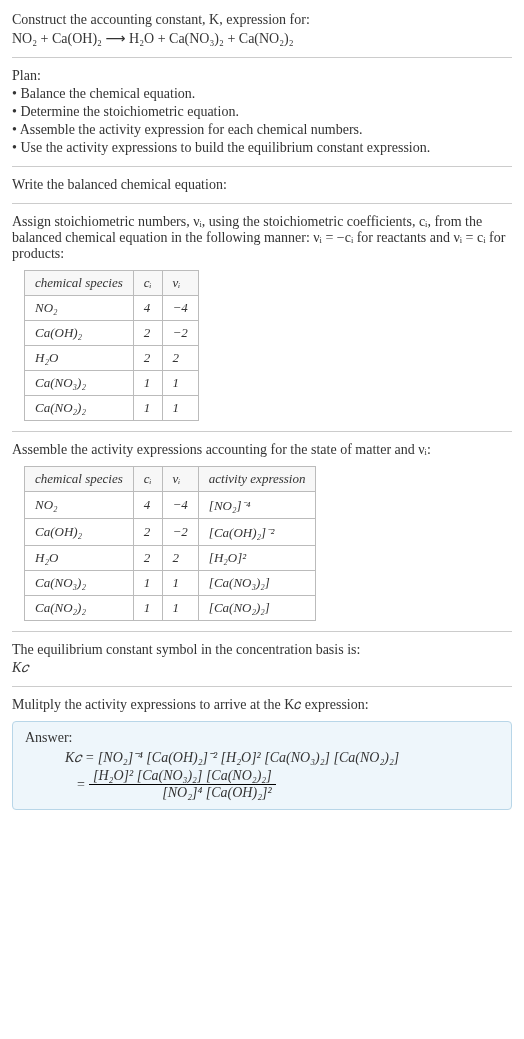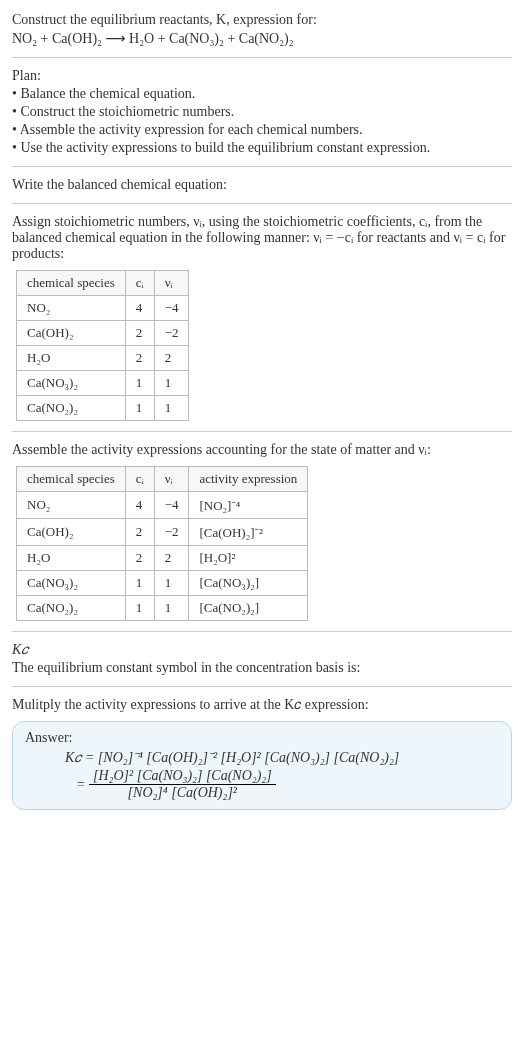--- a/index.html
+++ b/index.html
@@ -14,63 +14,64 @@
   }
   hr.sep {
     border: none;
     border-top: 1px solid #ccc;
     margin: 10px 0;
   }
   .block { margin: 4px 0 8px 0; }
   .line { margin: 2px 0; }
   table.data {
     border-collapse: collapse;
-    margin: 6px 4px;
+    margin: 6px 12px;
+    font-style: italic;
   }
   table.data th, table.data td {
     border: 1px solid #bbb;
     padding: 4px 10px;
     font-size: 13px;
     text-align: left;
     font-weight: normal;
   }
   table.data th { background: #f7f7f7; }
   .answer-box {
     background: #eef6fb;
     border: 1px solid #b8d6e8;
-    border-radius: 12px;
+    border-radius: 4px;
     padding: 8px 12px;
     margin: 6px 0;
   }
   .answer-label { margin-bottom: 4px; }
   .indent { margin-left: 40px; }
   .italic { font-style: italic; }
   .frac {
     display: inline-block;
     vertical-align: middle;
-    text-align: center;
+    text-align: right;
   }
   .frac .num { display:block; padding: 0 4px; }
   .frac .den { display:block; border-top:1px solid #000000; padding: 0 4px; }
   .eqline { display:flex; align-items:center; gap:4px; }
 </style>
 </head>
 <body>
 
 <div class="block">
-  <div class="line">Construct the equilibrium reactants, K, expression for:</div>
+  <div class="line">Construct the accounting constant, K, expression for:</div>
   <div class="line">NO₂ + Ca(OH)₂  ⟶  H₂O + Ca(NO₃)₂ + Ca(NO₂)₂</div>
 </div>
 
 <hr class="sep">
 
 <div class="block">
   <div class="line">Plan:</div>
   <div class="line">• Balance the chemical equation.</div>
-  <div class="line">• Construct the stoichiometric numbers.</div>
+  <div class="line">• Determine the stoichiometric equation.</div>
   <div class="line">• Assemble the activity expression for each chemical numbers.</div>
   <div class="line">• Use the activity expressions to build the equilibrium constant expression.</div>
 </div>
 
 <hr class="sep">
 
 <div class="block">
   <div class="line">Write the balanced chemical equation:</div>
 </div>
 
@@ -158,22 +159,22 @@
     <td>1</td>
     <td>1</td>
     <td>[Ca(NO₂)₂]</td>
   </tr>
 </tbody>
   </table>
 
 <hr class="sep">
 
 <div class="block">
+  <div class="line">The equilibrium constant symbol in the concentration basis is:</div>
   <div class="line italic">K𝑐</div>
-  <div class="line">The equilibrium constant symbol in the concentration basis is:</div>
 </div>
 
 <hr class="sep">
 
 <div class="block">
   <div class="line">Mulitply the activity expressions to arrive at the K𝑐 expression:</div>
 </div>
 
 <div class="answer-box">
   <div class="answer-label">Answer:</div>

